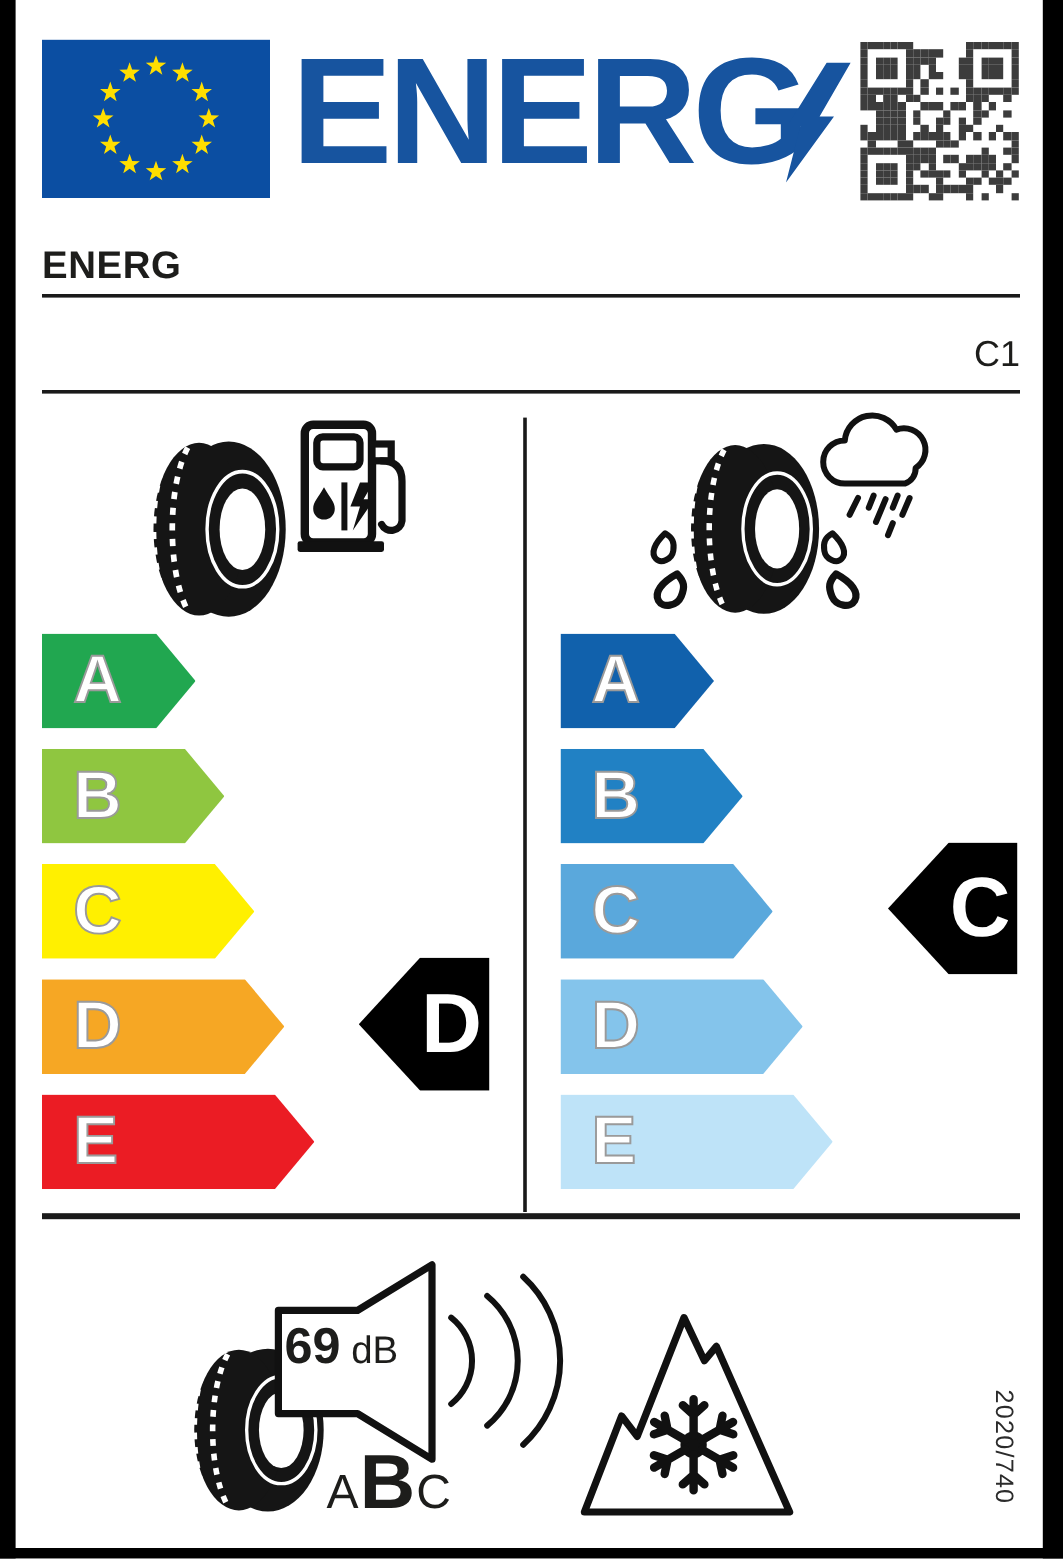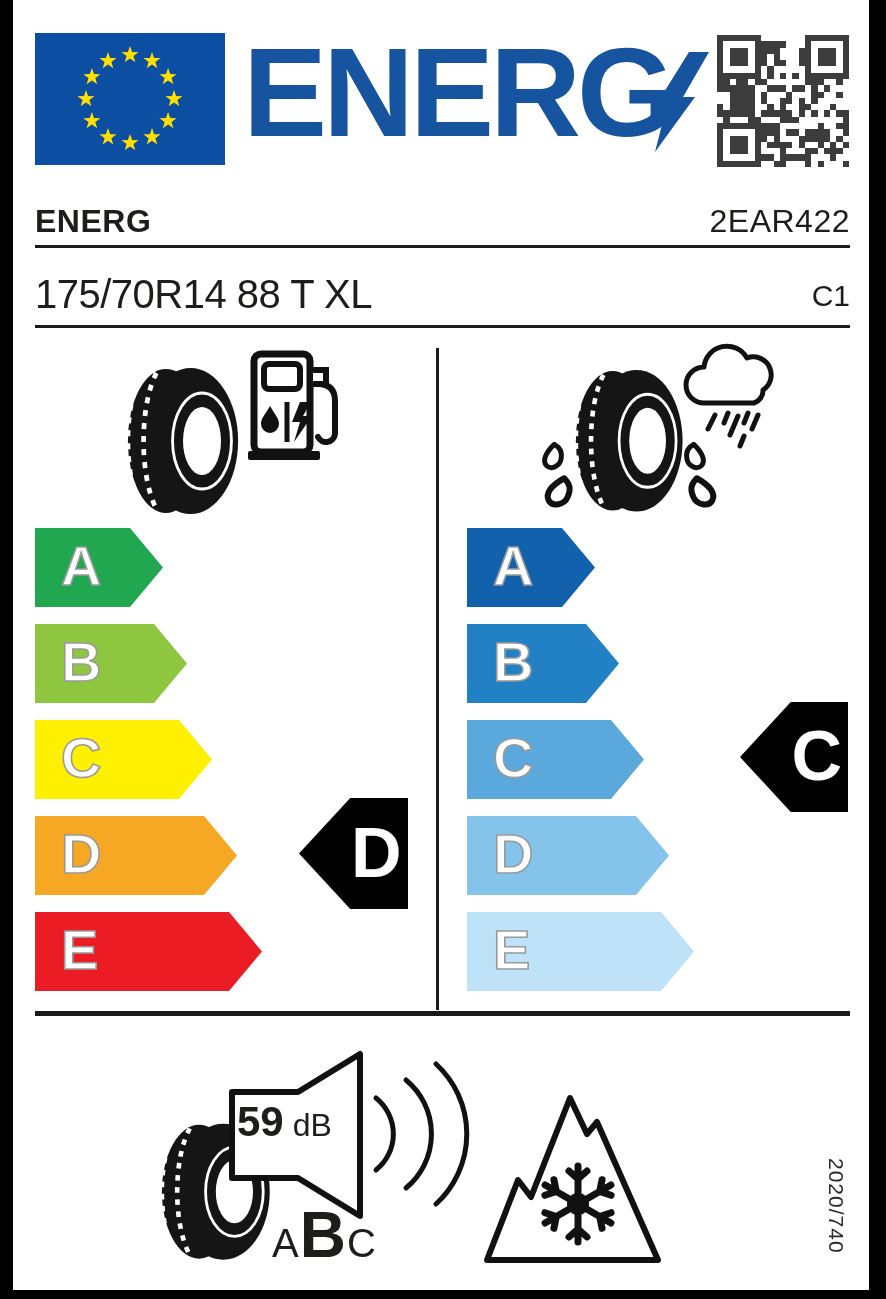--- a/index.html
+++ b/index.html
@@ -526,23 +526,21 @@
       <i style="background: rgb(60, 60, 60);"></i>
       <i></i>
       <i style="background: rgb(60, 60, 60);"></i>
       <i></i>
       <i></i>
       <i></i>
       <i style="background: rgb(60, 60, 60);"></i>
     </div>
 
   <div class="brand">ENERG</div>
-  <div class="model-code">2EAR422</div>
   <div class="rule rule1"></div>
-  <div class="tire-size">175/70R14 88 T XL</div>
   <div class="tire-class">C1</div>
   <div class="rule rule2"></div>
   <div class="divider-v"></div>
   <div class="rule rule3"></div>
 
   <svg class="icon-layer" viewBox="0 0 886 1299">
     <defs>
       <g id="tire-shape">
         <ellipse cx="68" cy="75" rx="50" ry="73" fill="#151515"></ellipse>
         <ellipse cx="42" cy="75" rx="40" ry="72" fill="#151515"></ellipse>
@@ -671,21 +669,21 @@
   </div>
 
   <div class="rating rating-fuel">
     <span>D</span>
   </div>
   <div class="rating rating-wet">
     <span>C</span>
   </div>
 
   <div class="noise-db">
-    <span class="noise-value">59</span>
+    <span class="noise-value">69</span>
     <span class="noise-unit">dB</span>
   </div>
   <div class="noise-classes">
     <span class="nc-a">A</span>
     <span class="nc-b">B</span>
     <span class="nc-c">C</span>
   </div>
 
   <div class="reg-number">2020/740</div>
 </div>

